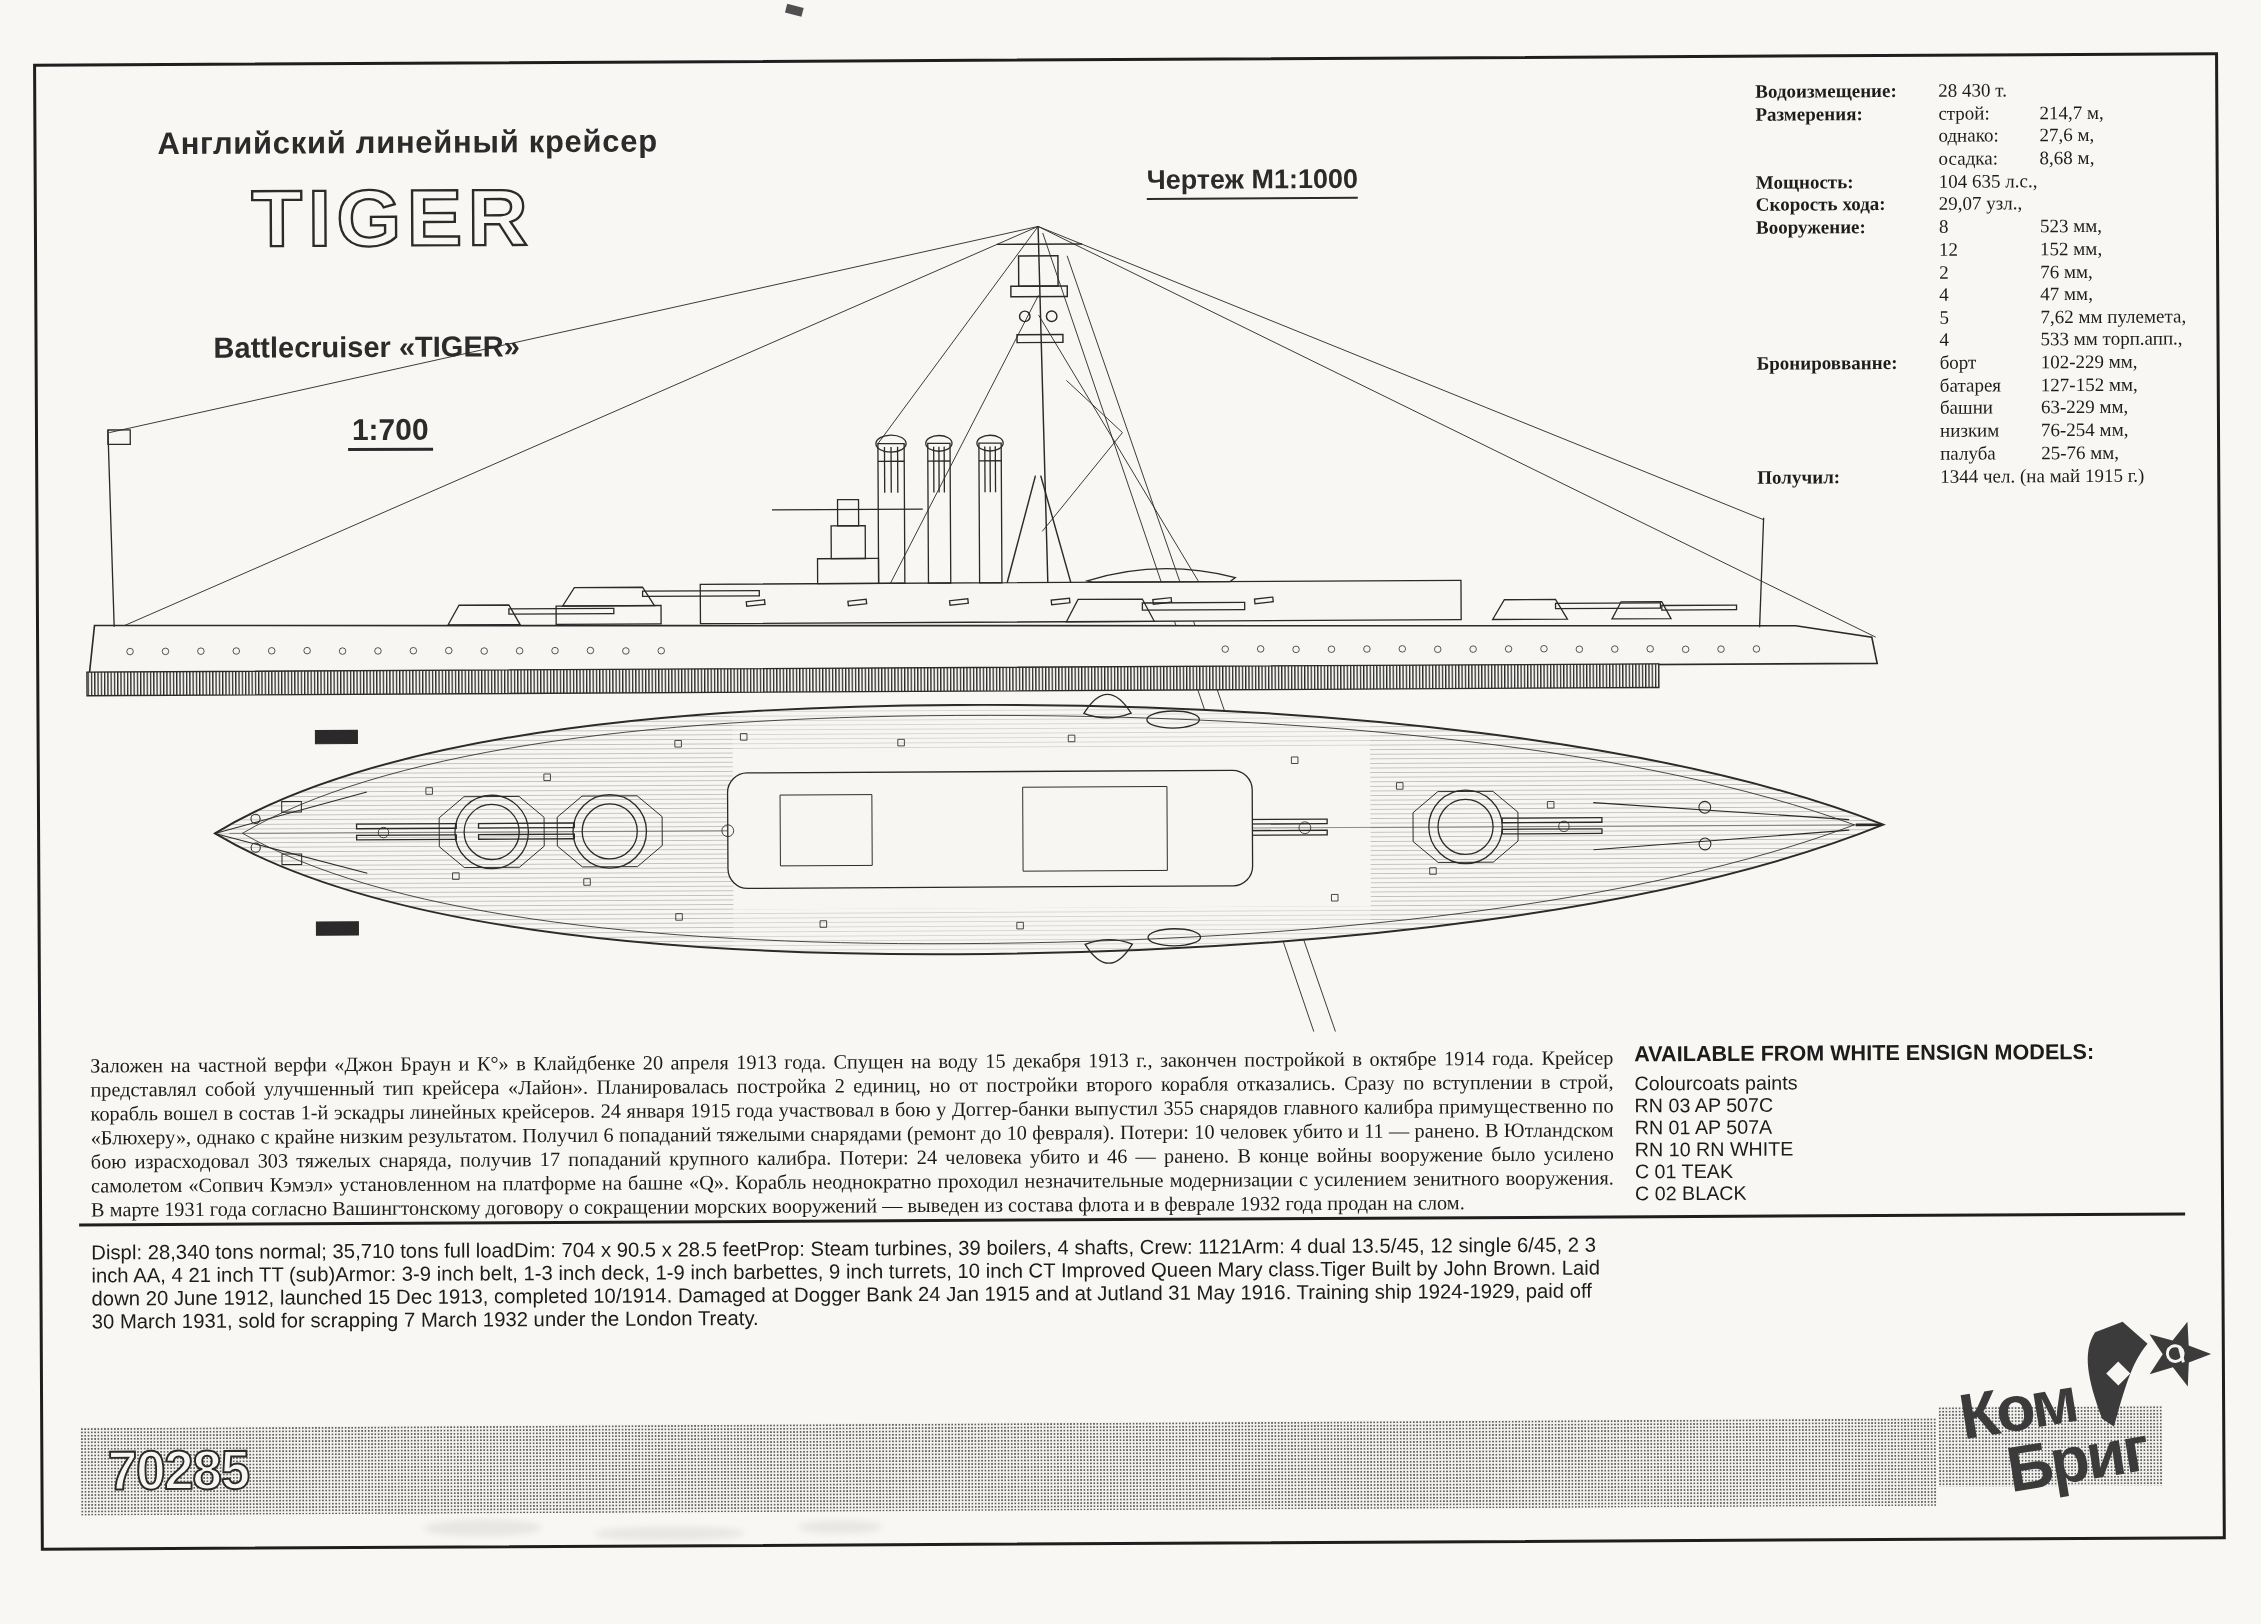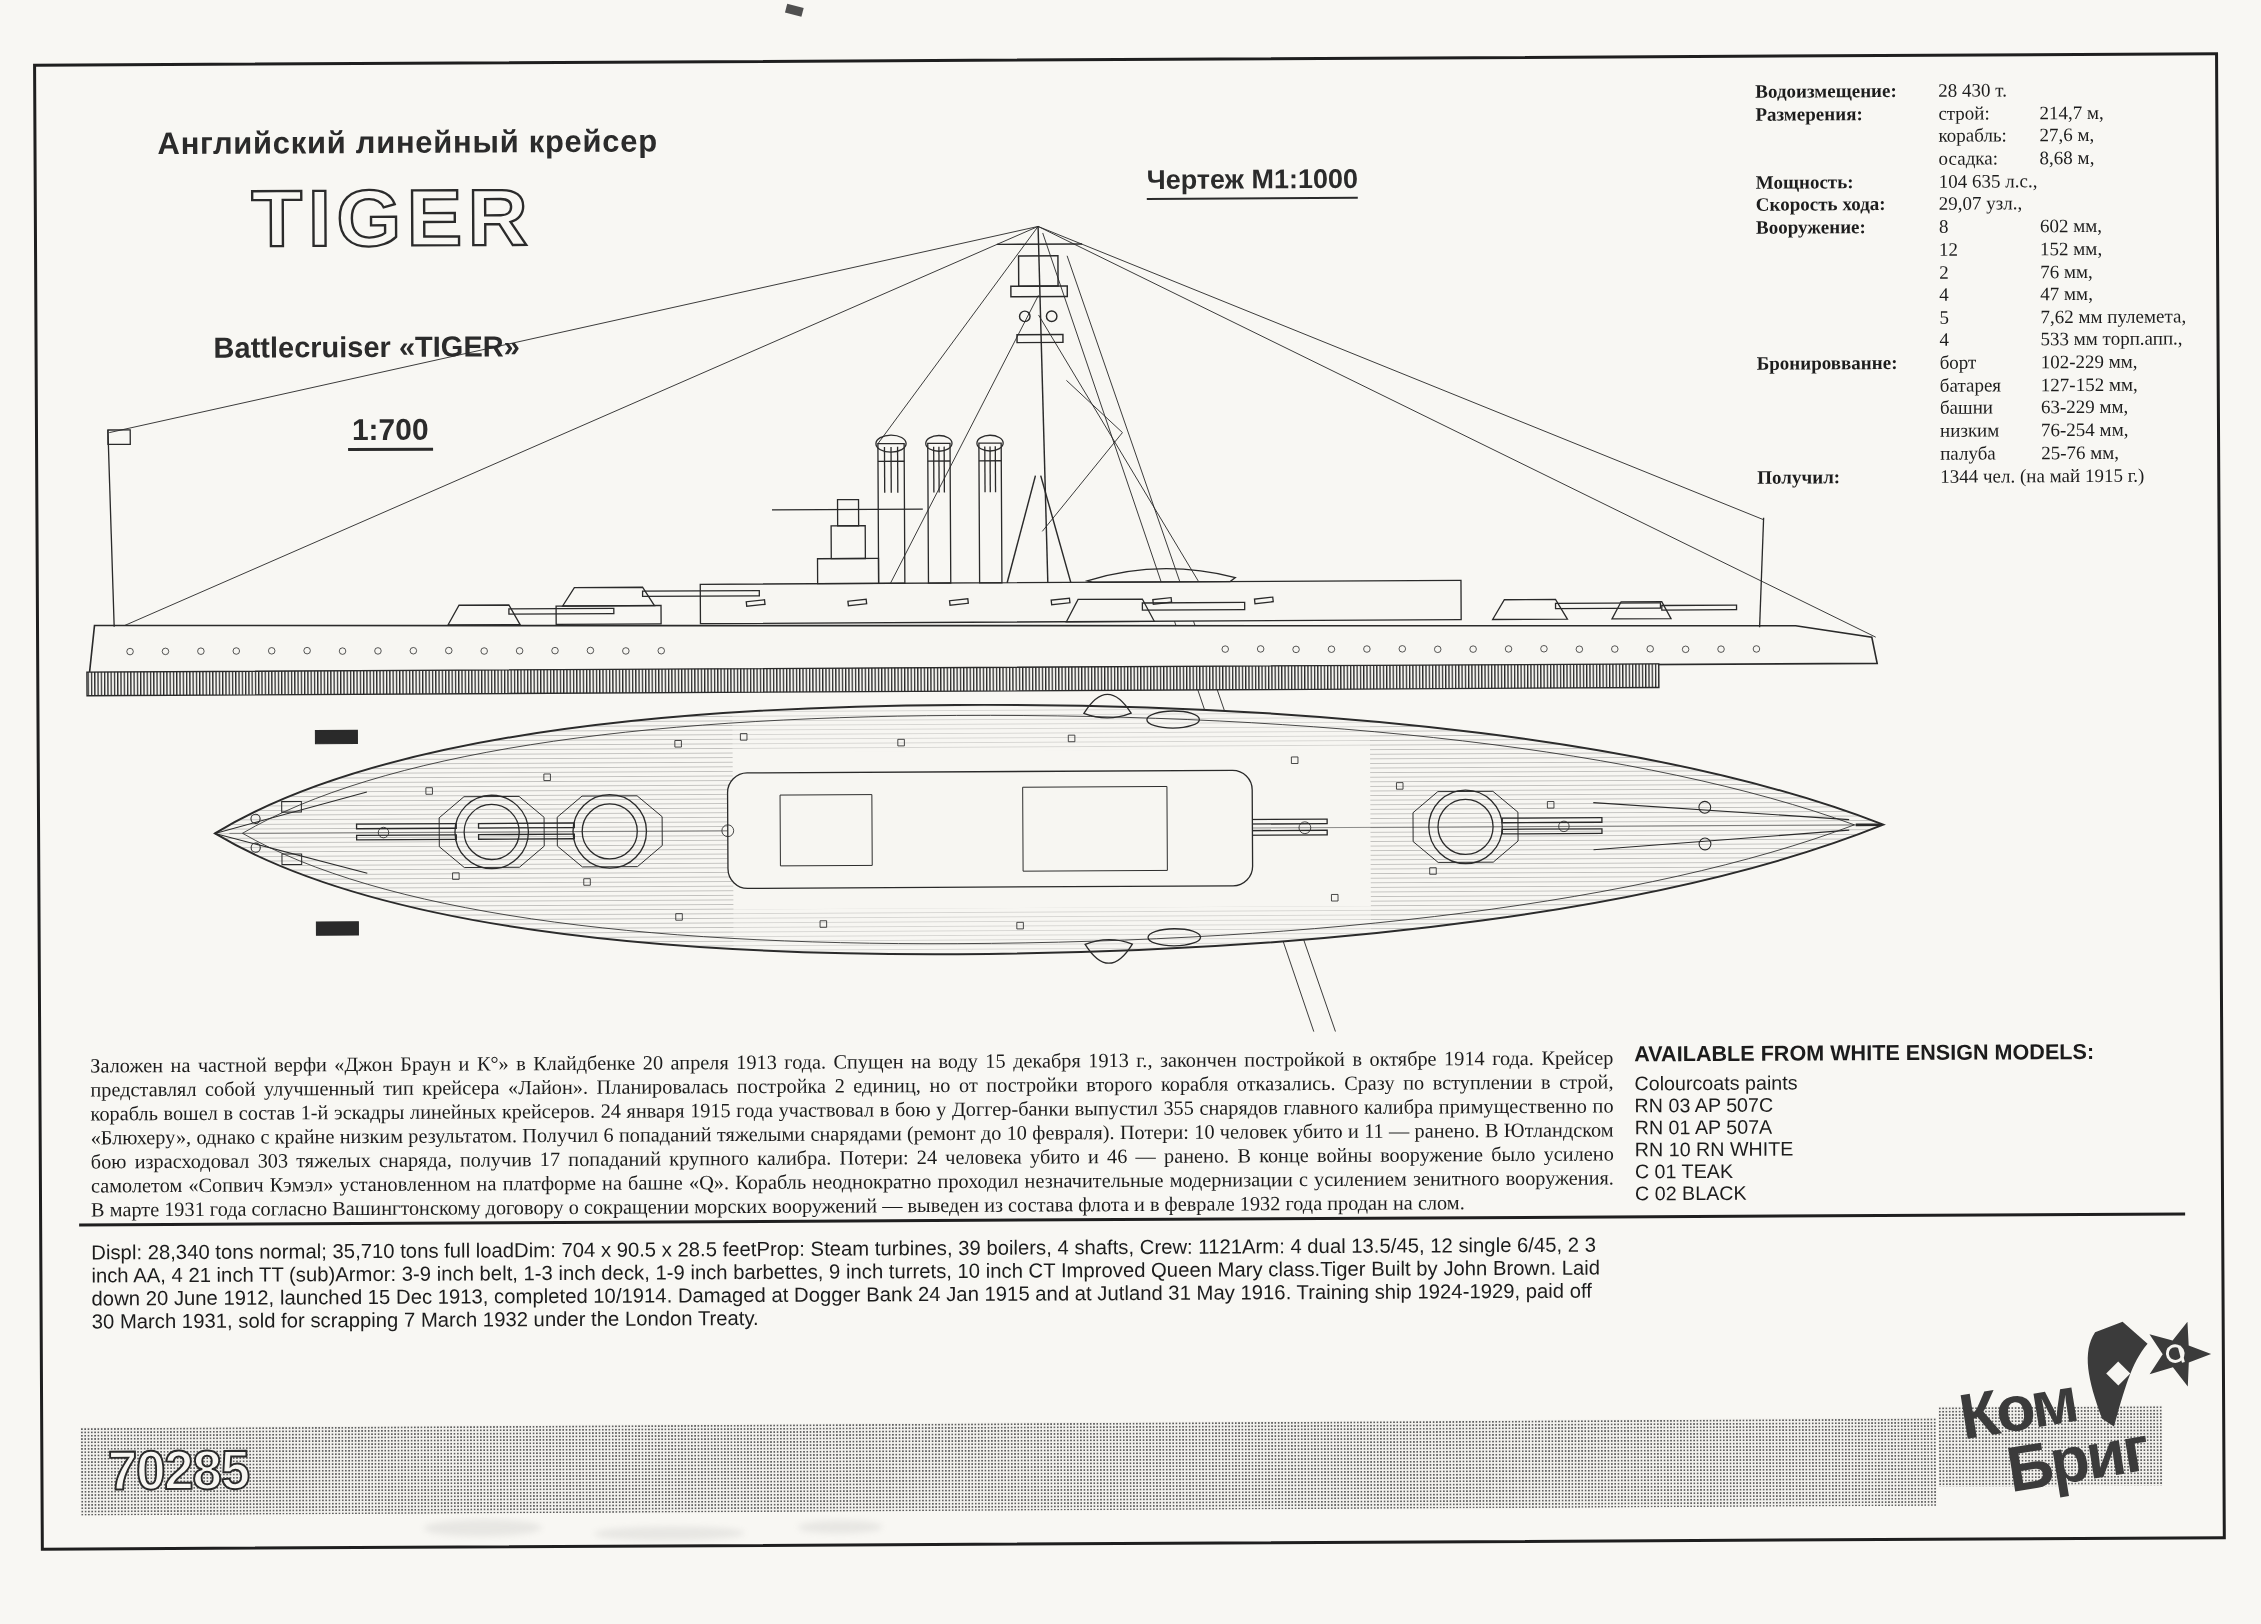--- a/index.html
+++ b/index.html
@@ -66,42 +66,42 @@
           <span class="sc1">28 430 т.</span>
           <span class="sc2"></span>
         </div>
       <div class="srow" style="top:23px">
           <span class="slabel">Размерения:</span>
           <span class="sc1">строй:</span>
           <span class="sc2">214,7 м,</span>
         </div>
       <div class="srow" style="top:45px">
           <span class="slabel"></span>
-          <span class="sc1">корабль:</span>
+          <span class="sc1">однако:</span>
           <span class="sc2">27,6 м,</span>
         </div>
       <div class="srow" style="top:68px">
           <span class="slabel"></span>
           <span class="sc1">осадка:</span>
           <span class="sc2">8,68 м,</span>
         </div>
       <div class="srow" style="top:91px">
           <span class="slabel">Мощность:</span>
           <span class="sc1">104 635 л.с.,</span>
           <span class="sc2"></span>
         </div>
       <div class="srow" style="top:113px">
           <span class="slabel">Скорость хода:</span>
           <span class="sc1">29,07 узл.,</span>
           <span class="sc2"></span>
         </div>
       <div class="srow" style="top:136px">
           <span class="slabel">Вооружение:</span>
           <span class="sc1">8</span>
-          <span class="sc2">602 мм,</span>
+          <span class="sc2">523 мм,</span>
         </div>
       <div class="srow" style="top:159px">
           <span class="slabel"></span>
           <span class="sc1">12</span>
           <span class="sc2">152 мм,</span>
         </div>
       <div class="srow" style="top:182px">
           <span class="slabel"></span>
           <span class="sc1">2</span>
           <span class="sc2">76 мм,</span>

